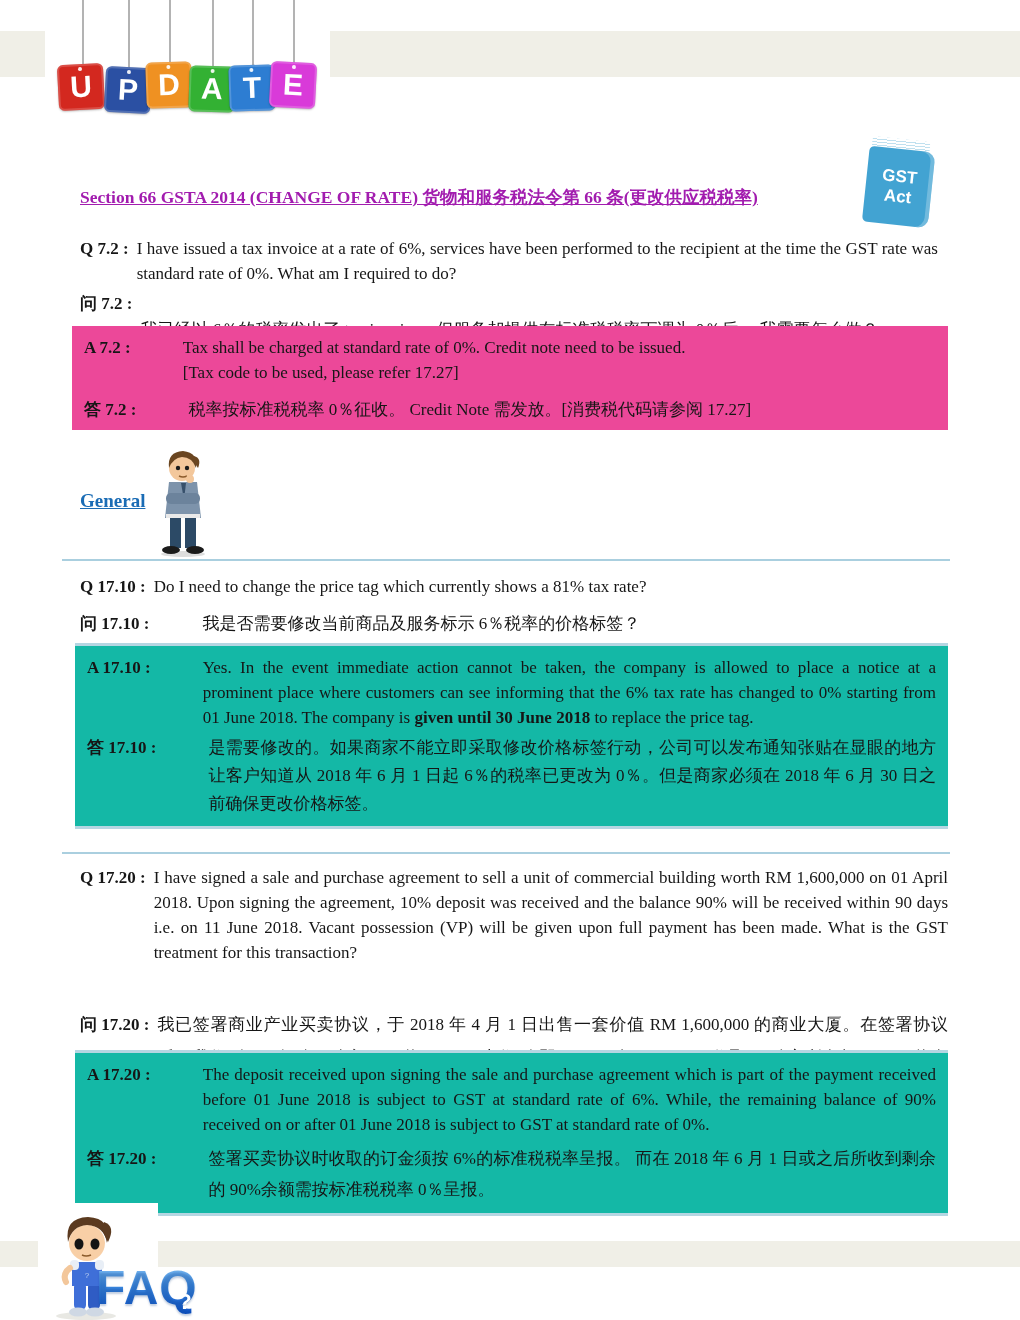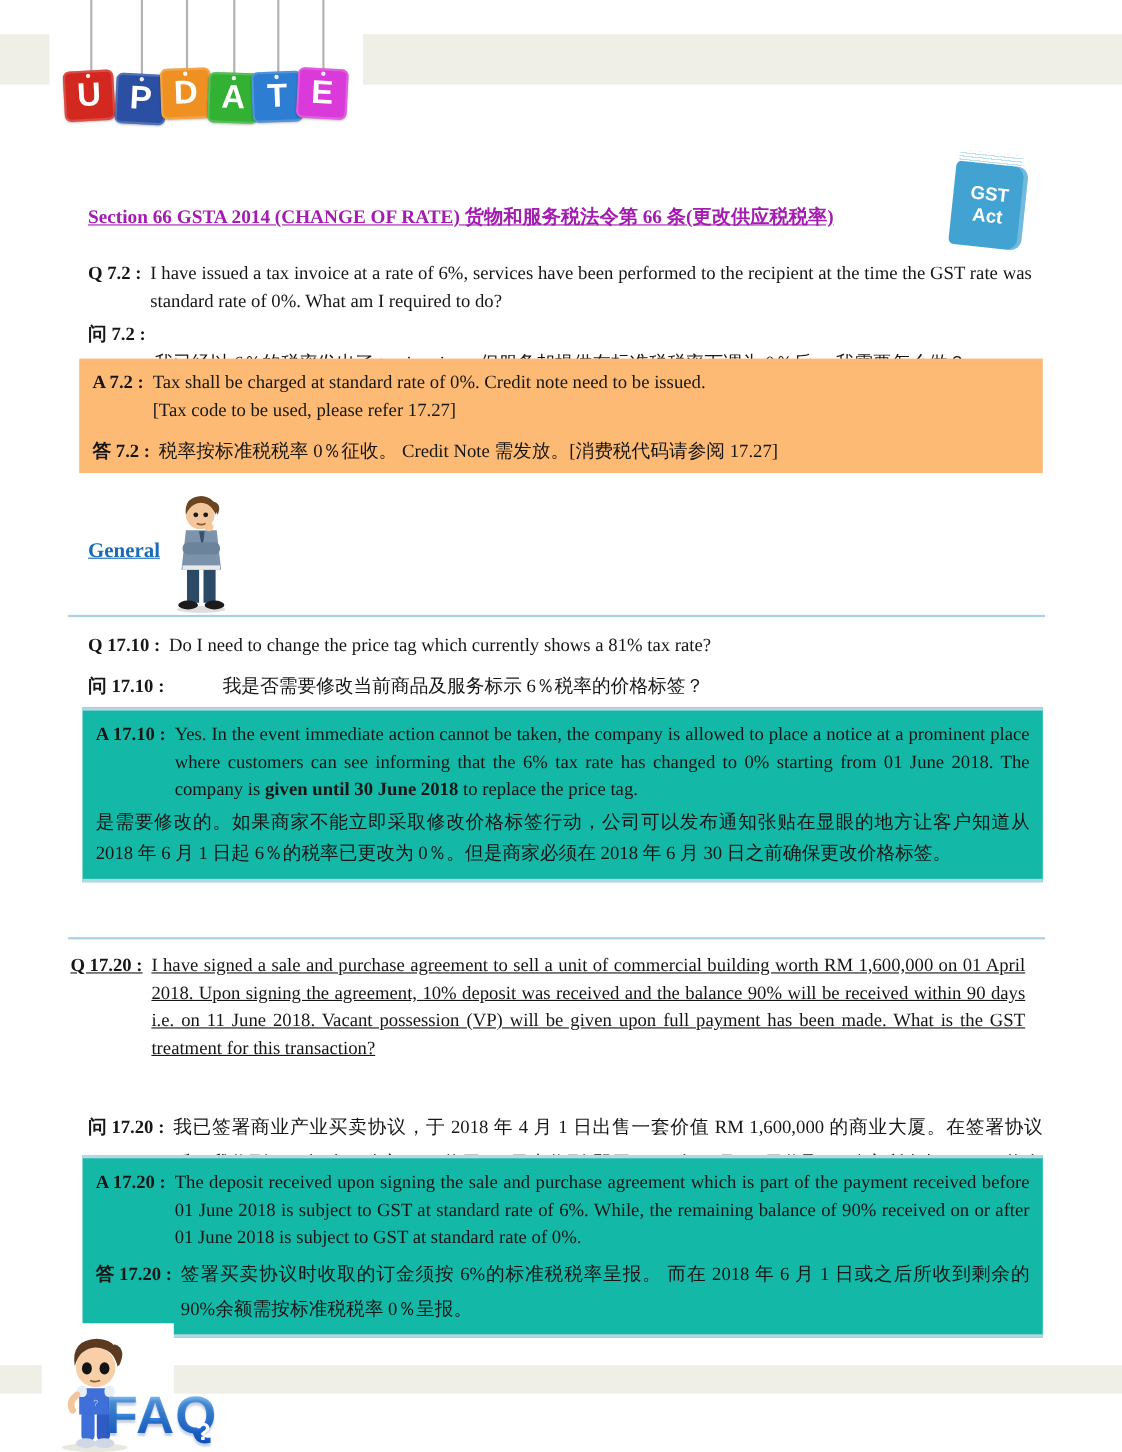--- a/index.html
+++ b/index.html
@@ -35,27 +35,27 @@
       display:flex;flex-direction:column;align-items:center;justify-content:center;
       font-family:"Liberation Sans","DejaVu Sans",sans-serif;font-weight:bold;color:#ffffff;
       font-size:17px;line-height:20px;box-shadow:inset -4px 0 0 rgba(255,255,255,.25);}
 
   
   .qrow{position:absolute;display:flex;font-size:17px;line-height:25px;}
   .qrow .lbl{flex:0 0 auto;font-weight:bold;white-space:pre;padding-right:8px;}
   .qrow .txt{flex:1 1 auto;text-align:justify;}
   .cn{line-height:30px;}
   .answer-box{position:absolute;box-sizing:border-box;padding:9px 12px 8px 12px;}
-  .box-peach{left:72px;top:326px;width:876px;min-height:99px;background:#fdba74;}
+  .box-peach{left:72px;top:326px;width:876px;min-height:99px;background:#ec4899;}
   .box-blue{background:#14b8a6;border-top:3px solid #b5d6e2;border-bottom:3px solid #b5d6e2;}
   .box-1710{left:75px;top:643px;width:873px;min-height:159px;}
   .box-1720{left:75px;top:1050px;width:873px;min-height:141px;}
   .arow{display:flex;font-size:17px;line-height:25px;}
   .arow .lbl{flex:0 0 auto;font-weight:bold;white-space:pre;padding-right:8px;}
-  .arow .txt{flex:1 1 auto;text-align:justify;}
+  .arow .txt{flex:1 1 auto;text-align:justify;margin-left:44px;}
   .gap-sm{margin-top:12px;}
 
   
   .general-link{position:absolute;left:80px;top:490px;font-size:19px;font-weight:bold;
       color:#1a6cb5;text-decoration:underline;}
   .divider{position:absolute;left:62px;width:888px;height:2px;background:#aacfdf;}
   .div-1{top:559px;} .div-2{top:852px;}
 
   
   .man{position:absolute;left:152px;top:446px;width:62px;height:112px;}
@@ -159,27 +159,28 @@
   </div>
 
   <div class="answer-box box-blue box-1710">
     <div class="arow">
       <span class="lbl">A 17.10 :</span>
       <span class="txt">
         <span>Yes. In the event immediate action cannot be taken, the company is allowed to place a notice at a prominent place where customers can see informing that the 6% tax rate has changed to 0% starting from 01 June 2018. The company is </span><b>given until 30 June 2018</b><span> to replace the price tag.</span>
       </span>
     </div>
     <div class="arow cn" style="line-height:28px;margin-top:4px;">
+      <span class="lbl">答 17.10 :</span>
       <span class="txt">是需要修改的。如果商家不能立即采取修改价格标签行动，公司可以发布通知张贴在显眼的地方让客户知道从 2018 年 6 月 1 日起 6％的税率已更改为 0％。但是商家必须在 2018 年 6 月 30 日之前确保更改价格标签。</span>
     </div>
   </div>
 
   <div class="divider div-2"></div>
 
-  <div class="qrow" style="left:64px;top:865px;width:868px;text-decoration:underline;">
+  <div class="qrow" style="left:80px;top:865px;width:868px;">
     <span class="lbl">Q 17.20 :</span>
     <span class="txt">I have signed a sale and purchase agreement to sell a unit of commercial building worth RM 1,600,000 on 01 April 2018. Upon signing the agreement, 10% deposit was received and the balance 90% will be received within 90 days i.e. on 11 June 2018. Vacant possession (VP) will be given upon full payment has been made. What is the GST treatment for this transaction?</span>
   </div>
   <div class="qrow cn" style="left:80px;top:969px;width:868px;line-height:33px;margin-top:39px;">
     <span class="lbl">问 17.20 :</span>
     <span class="txt">我已签署商业产业买卖协议，于 2018 年 4 月 1 日出售一套价值 RM 1,600,000 的商业大厦。在签署协议后，我收到 10%订金，余额 90%将于 90 日内收到(即于 2018 年 6 月 11 日收取)。移交所有权（VP）将在全额付款后提供。 这项交易的消费税要怎样呈报？</span>
   </div>
 
   <div class="answer-box box-blue box-1720">
     <div class="arow">

